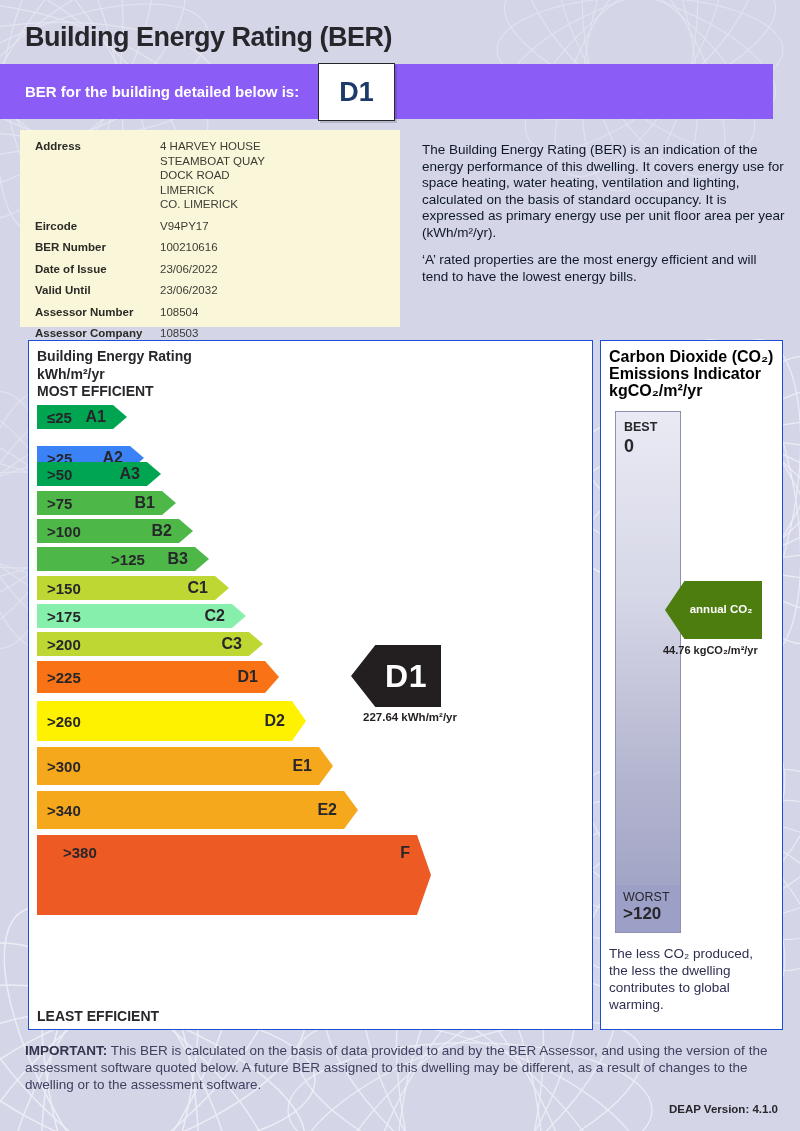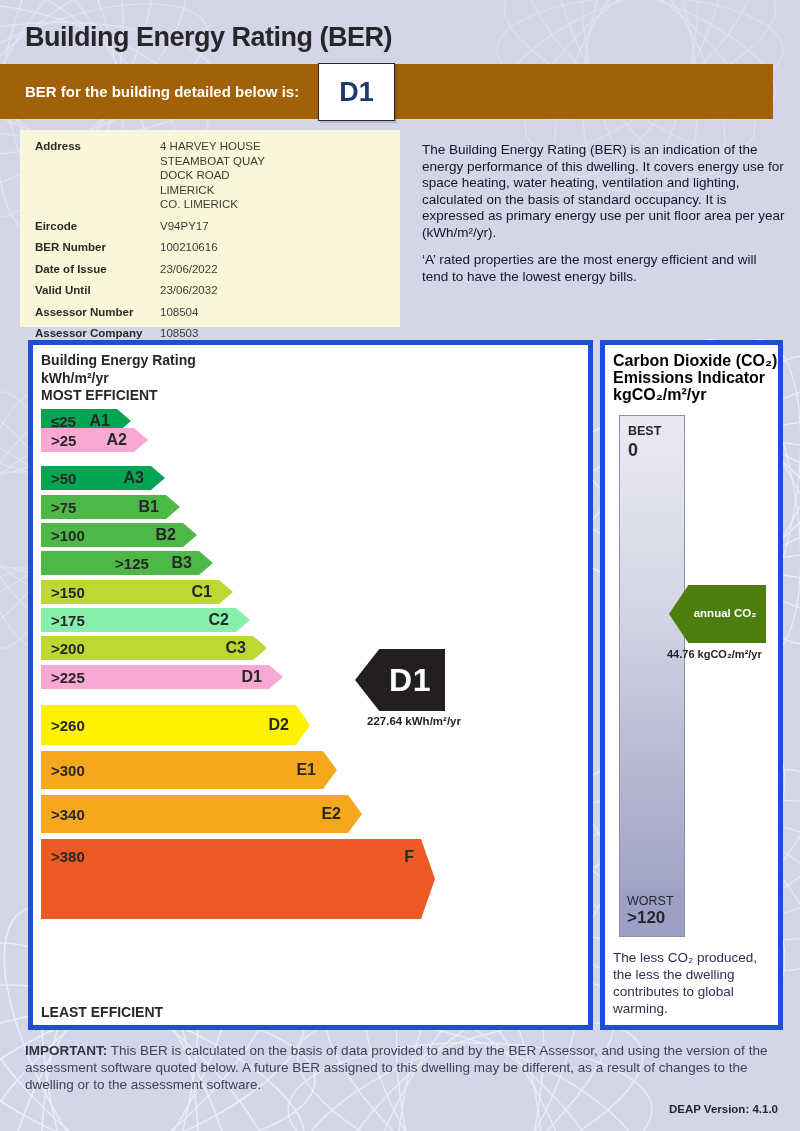--- a/index.html
+++ b/index.html
@@ -11,37 +11,37 @@
     background:linear-gradient(118deg,#ccceе2 0%,#d2d4e6 8%,#e9eaf4 32%,#dadcEC 55%,#c7cade 85%,#bfc2d8 100%);
     background-color:#d4d6e8;
     color:#26262b;
   }
   .bg-svg { position:absolute; inset:0; width:800px; height:1131px; }
 
   .page-title { position:absolute; left:25px; top:22px; font-size:27px; font-weight:bold;
     letter-spacing:-0.5px; color:#26262b; }
 
   .banner { position:absolute; left:0; top:64px; width:773px; height:55px;
-    background:#a16207; display:flex; align-items:center; padding-left:25px; }
+    background:#8b5cf6; display:flex; align-items:center; padding-left:25px; }
   .banner-label { color:#ffffff; font-size:15px; font-weight:bold; }
   .rating-box { position:absolute; left:318px; top:63px; width:77px; height:58px;
     background:#ffffff; border:1px solid #26262b; box-shadow:2px 2px 0 rgba(40,40,60,.18);
     display:flex; align-items:center; justify-content:center; }
   .rating-box span { font-size:27px; font-weight:bold; color:#1c3a6a; }
 
   .details-panel { position:absolute; left:20px; top:130px; width:380px; height:197px;
     background:#faf6da; padding:9px 0 0 15px; }
   .drow { display:flex; margin-bottom:7px; }
   .dlabel { width:125px; font-size:11.5px; font-weight:bold; color:#2b2b26; line-height:14px; }
   .dvalue { font-size:11.5px; color:#3c3c34; line-height:14.5px; white-space:pre-line; }
 
   .intro { position:absolute; left:422px; top:142px; width:364px; color:#0f172a; }
   .intro p { font-size:13.5px; line-height:16.5px; margin-bottom:11px; }
 
-  .panel { position:absolute; top:340px; background:#ffffff; border:5px solid #1d4ed8; }
+  .panel { position:absolute; top:340px; background:#ffffff; border:1px solid #1d4ed8; }
   .main-panel { left:28px; width:565px; height:690px; }
   .co2-panel  { left:600px; width:183px; height:690px; }
 
   .chart-header { position:absolute; left:8px; top:7px; font-size:14px; font-weight:bold;
     line-height:17.5px; color:#26262b; }
   .least-label { position:absolute; left:8px; bottom:5px; font-size:14px; font-weight:bold; }
 
   .bands { position:absolute; left:8px; top:64px; width:548px; height:600px; }
   .band { position:absolute; left:0; display:flex; align-items:center;
     clip-path:polygon(0 0, calc(100% - 14px) 0, 100% 50%, calc(100% - 14px) 100%, 0 100%);
@@ -168,21 +168,21 @@
     <div>Building Energy Rating</div>
     <div>kWh/m²/yr</div>
     <div>MOST EFFICIENT</div>
   </div>
 
   <div class="bands">
       <div class="band" style="top: 0px; width: 90px; height: 24px; background: rgb(0, 165, 81);">
         <span class="thresh">≤25</span>
         <span class="grade">A1</span>
       </div>
-      <div class="band" style="top: 19px; width: 107px; height: 24px; background: #f9a8d4;">
+      <div class="band" style="top: 41px; width: 107px; height: 24px; background: #3b82f6;">
         <span class="thresh">&gt;25</span>
         <span class="grade">A2</span>
       </div>
       <div class="band" style="top: 57px; width: 124px; height: 24px; background: rgb(0, 165, 81);">
         <span class="thresh">&gt;50</span>
         <span class="grade">A3</span>
       </div>
       <div class="band" style="top: 86px; width: 139px; height: 24px; background: rgb(77, 184, 72);">
         <span class="thresh">&gt;75</span>
         <span class="grade">B1</span>
@@ -200,37 +200,37 @@
         <span class="grade">C1</span>
       </div>
       <div class="band" style="top: 199px; width: 209px; height: 24px; background: #86efac;">
         <span class="thresh">&gt;175</span>
         <span class="grade">C2</span>
       </div>
       <div class="band" style="top: 227px; width: 226px; height: 24px; background: rgb(190, 215, 50);">
         <span class="thresh">&gt;200</span>
         <span class="grade">C3</span>
       </div>
-      <div class="band" style="top: 256px; width: 242px; height: 24px; background: #f9a8d4;">
+      <div class="band" style="top: 256px; width: 242px; height: 32px; background: #f97316;">
         <span class="thresh">&gt;225</span>
         <span class="grade">D1</span>
       </div>
       <div class="band" style="top: 296px; width: 269px; height: 40px; background: rgb(255, 242, 0);">
         <span class="thresh">&gt;260</span>
         <span class="grade">D2</span>
       </div>
       <div class="band" style="top: 342px; width: 296px; height: 38px; background: rgb(245, 168, 28);">
         <span class="thresh">&gt;300</span>
         <span class="grade">E1</span>
       </div>
       <div class="band" style="top: 386px; width: 321px; height: 38px; background: rgb(245, 168, 28);">
         <span class="thresh">&gt;340</span>
         <span class="grade">E2</span>
       </div>
-      <div class="band tall" style="top: 430px; width: 394px; height: 80px; background: rgb(238, 90, 36);">
+      <div class="band tall" style="top: 430px; width: 394px; height: 80px; background: rgb(238, 90, 36); padding-left: 16px;">
         <span class="thresh">&gt;380</span>
         <span class="grade">F</span>
       </div>
     </div>
 
   <div class="bands" style="pointer-events:none">
     <div class="pointer">
       <span>D1</span>
     </div>
     <div class="pointer-value">227.64 kWh/m²/yr</div>

